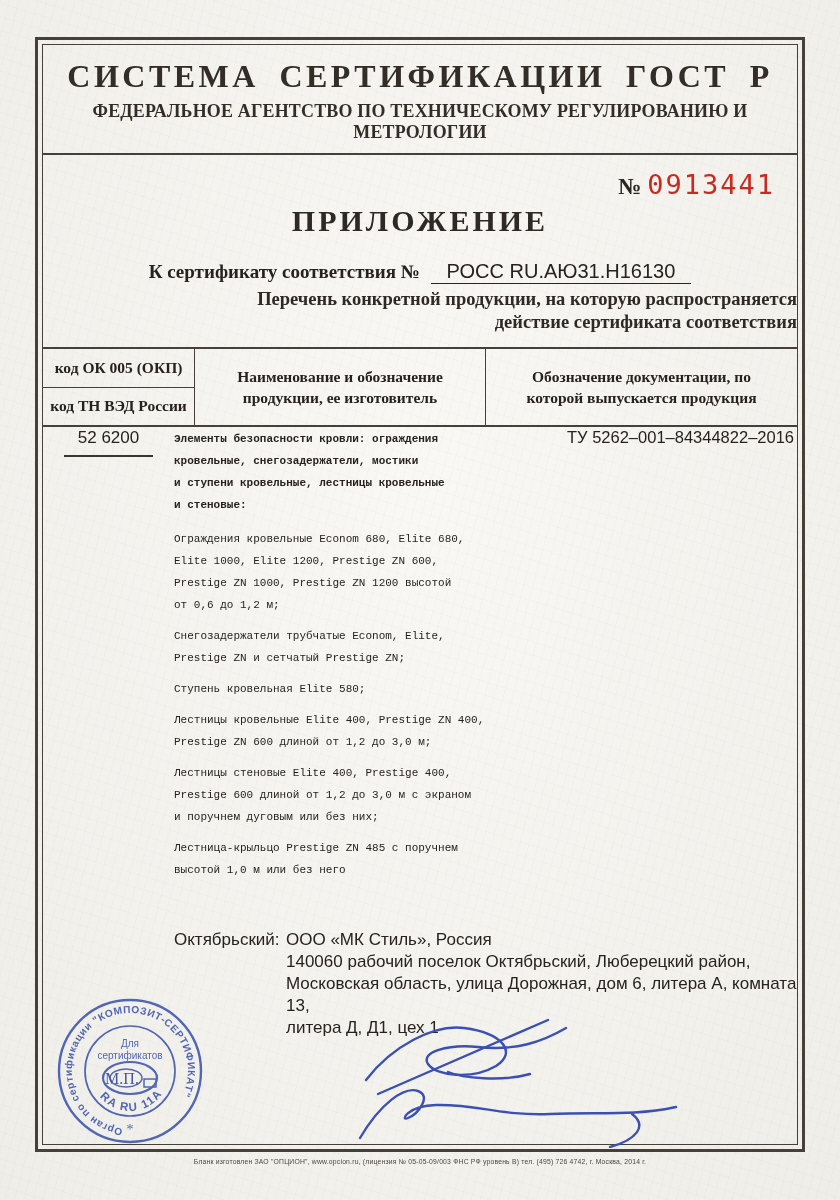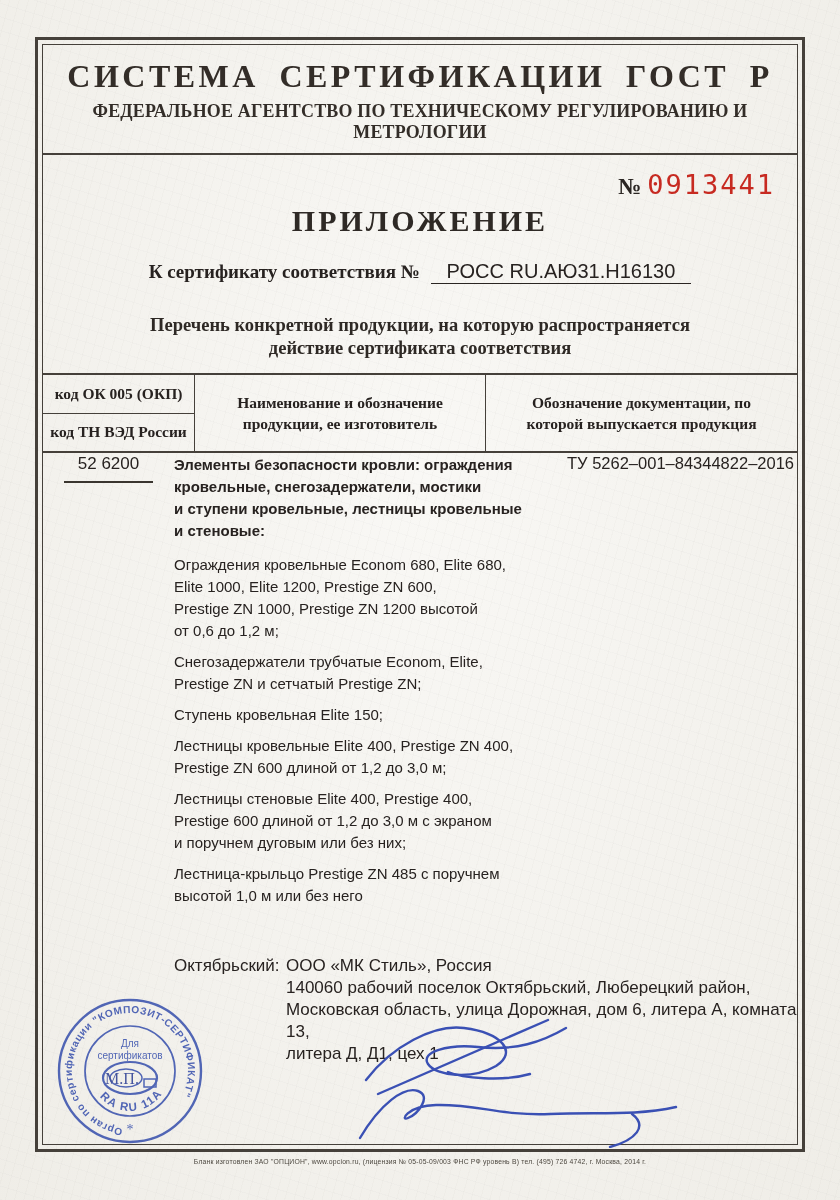--- a/index.html
+++ b/index.html
@@ -28,35 +28,35 @@
   .cert-no { text-align:right; padding:14px 22px 0 0; white-space:nowrap; }
   .no-sign { font-size:23px; font-weight:bold; color:#2a2522; margin-right:6px; }
   .no-digits { font-family:"DejaVu Sans Mono", monospace; font-size:27px; color:#c72a21; letter-spacing:2px; }
 
   .title { text-align:center; font-size:30px; font-weight:bold; letter-spacing:3px; margin-top:4px; color:#2e2925; }
 
   .cert-line { text-align:center; margin-top:22px; font-size:19px; font-weight:bold; }
   .cert-num { font-family:"Liberation Sans", sans-serif; font-weight:normal; font-size:20px;
               border-bottom:1.6px solid #2a2522; padding:0 16px 1px 16px; margin-left:6px; }
 
-  .subtitle { text-align:center; font-size:18.5px; font-weight:bold; line-height:23px; margin-top:31px; color:#2e2925; }
+  .subtitle { text-align:right; font-size:18.5px; font-weight:bold; line-height:23px; margin-top:5px; color:#2e2925; }
 
   .tbl { display:flex; border-top:2px solid #45403a; border-bottom:2px solid #45403a; margin-top:13px; height:80px; }
   .tbl-col1 { width:152px; border-right:1.8px solid #45403a; display:flex; flex-direction:column; }
   .tbl-col1 .cell { flex:1; display:flex; align-items:center; justify-content:center; font-size:15.5px; font-weight:bold; }
   .tbl-col1 .cell + .cell { border-top:1.6px solid #45403a; }
   .tbl-col2 { width:291px; border-right:1.8px solid #45403a; }
   .tbl-col3 { flex:1; }
   .tbl-col2, .tbl-col3 { display:flex; align-items:center; justify-content:center;
        text-align:center; font-size:15.5px; font-weight:bold; line-height:21px; padding:4px 16px; }
 
   .body-row { display:flex; padding-top:1px; }
   .b-col1 { width:131px; text-align:center; font-family:"Liberation Sans", sans-serif; font-size:17px; }
   .code { display:inline-block; padding:0 14px 7px; border-bottom:2px solid #3a352f; }
-  .b-col2 { width:383px; font-family:Liberation Sans, sans-serif; font-size:15px; line-height:22px; }
+  .b-col2 { width:383px; font-family:Liberation Mono, monospace; font-size:11px; line-height:22px; }
   .b-col2 p { white-space:pre-line; margin-bottom:9px; }
   .b-col2 p.lead { font-weight:bold; margin-bottom:12px; }
   .b-col3 { flex:1; font-family:"Liberation Sans", sans-serif; font-size:16.5px; padding-left:10px; white-space:nowrap; }
 
   .manufacturer { display:flex; margin:39px 0 0 131px; font-family:"Liberation Sans", sans-serif;
                   font-size:17px; line-height:22px; }
   .man-label { width:112px; flex:none; }
   .man-text .addr { white-space:pre-line; }
 
   .stamp { position:absolute; left:52px; top:993px; opacity:0.88; }
@@ -110,21 +110,21 @@
           <p class="lead">Элементы безопасности кровли: ограждения
 кровельные, снегозадержатели, мостики
 и ступени кровельные, лестницы кровельные
 и стеновые:</p>
           <p>Ограждения кровельные Econom 680, Elite 680,
 Elite 1000, Elite 1200, Prestige ZN 600,
 Prestige ZN 1000, Prestige ZN 1200 высотой
 от 0,6 до 1,2 м;</p>
           <p>Снегозадержатели трубчатые Econom, Elite,
 Prestige ZN и сетчатый Prestige ZN;</p>
-          <p>Ступень кровельная Elite 150;</p>
+          <p>Ступень кровельная Elite 580;</p>
           <p>Лестницы кровельные Elite 400, Prestige ZN 400,
 Prestige ZN 600 длиной от 1,2 до 3,0 м;</p>
           <p>Лестницы стеновые Elite 400, Prestige 400,
 Prestige 600 длиной от 1,2 до 3,0 м с экраном
 и поручнем дуговым или без них;</p>
           <p>Лестница-крыльцо Prestige ZN 485 с поручнем
 высотой 1,0 м или без него</p>
         </div>
         <div class="b-col3">ТУ 5262–001–84344822–2016</div>
       </div>

